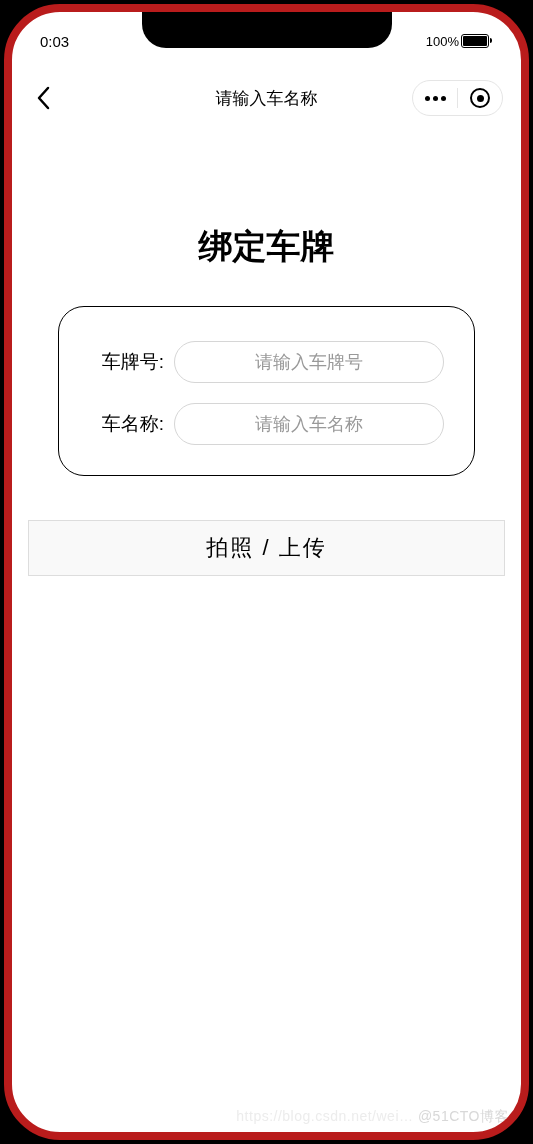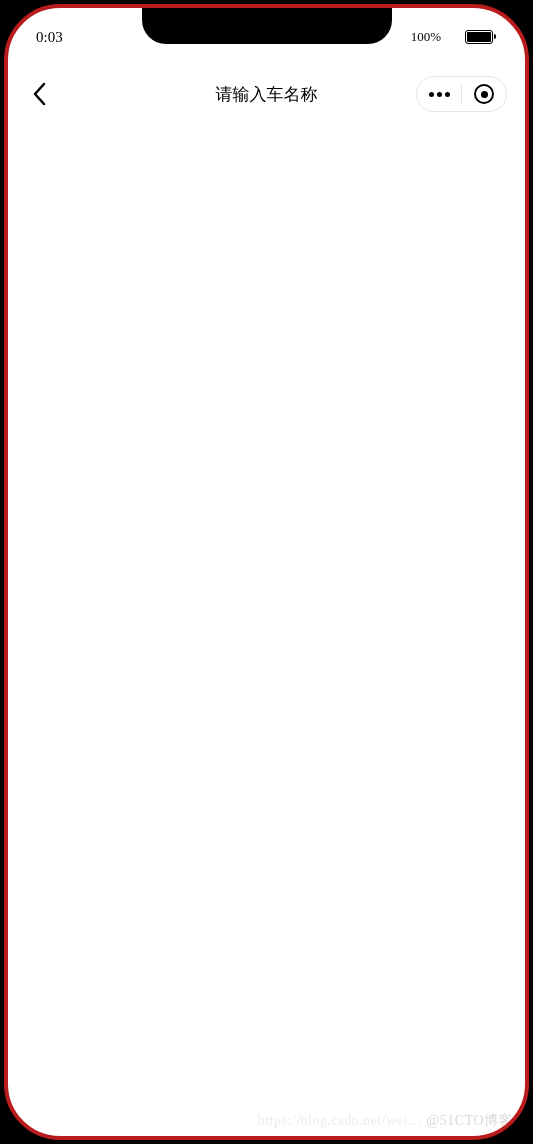--- a/index.html
+++ b/index.html
@@ -16,22 +16,21 @@
       align-items: center;
       justify-content: center;
     }
     .device {
       background: #fff;
       width: 525px;
       height: 1136px;
       border-radius: 56px;
       overflow: hidden;
       position: relative;
-      border: 4px solid #b91c1c;
-      font-family: Liberation Serif, serif;
+      border: 8px solid #b91c1c;
     }
     .notch {
       position: absolute;
       top: 0;
       left: 50%;
       transform: translateX(-50%);
       width: 250px;
       height: 36px;
       background: #000;
       border-radius: 0 0 24px 24px;
@@ -44,21 +43,21 @@
       padding: 14px 32px 0 28px;
       height: 44px;
       font-size: 15px;
     }
     .status-time {
       font-weight: 400;
     }
     .status-right {
       display: flex;
       align-items: center;
-      gap: 22px;
+      gap: 0;
       font-size: 13px;
     }
     .battery {
       width: 28px;
       height: 14px;
       border: 1.5px solid #000;
       border-radius: 3px;
       position: relative;
       margin-left: 2px;
     }
@@ -245,17 +244,33 @@
             <span></span>
         </div>
       </div>
       <div class="capsule-divider"></div>
       <div class="capsule-item">
         <div class="target-icon"></div>
       </div>
     </div>
   </div>
 
+  <div class="content">
+    <h1 class="heading">绑定车牌</h1>
+
+    <div class="card">
+      <div class="field-row">
+        <label class="field-label">车牌号:</label>
+        <input class="field-input" type="text" placeholder="请输入车牌号" style="">
+      </div>
+      <div class="field-row">
+        <label class="field-label">车名称:</label>
+        <input class="field-input" type="text" placeholder="请输入车名称" style="">
+      </div>
+    </div>
+
+    <button class="upload-btn">拍照 / 上传</button>
+  </div>
 
   <div class="watermark">
     <span class="faint">https://blog.csdn.net/wei… </span><span>@51CTO博客</span>
   </div>
 </div>
 
 </body></html>

